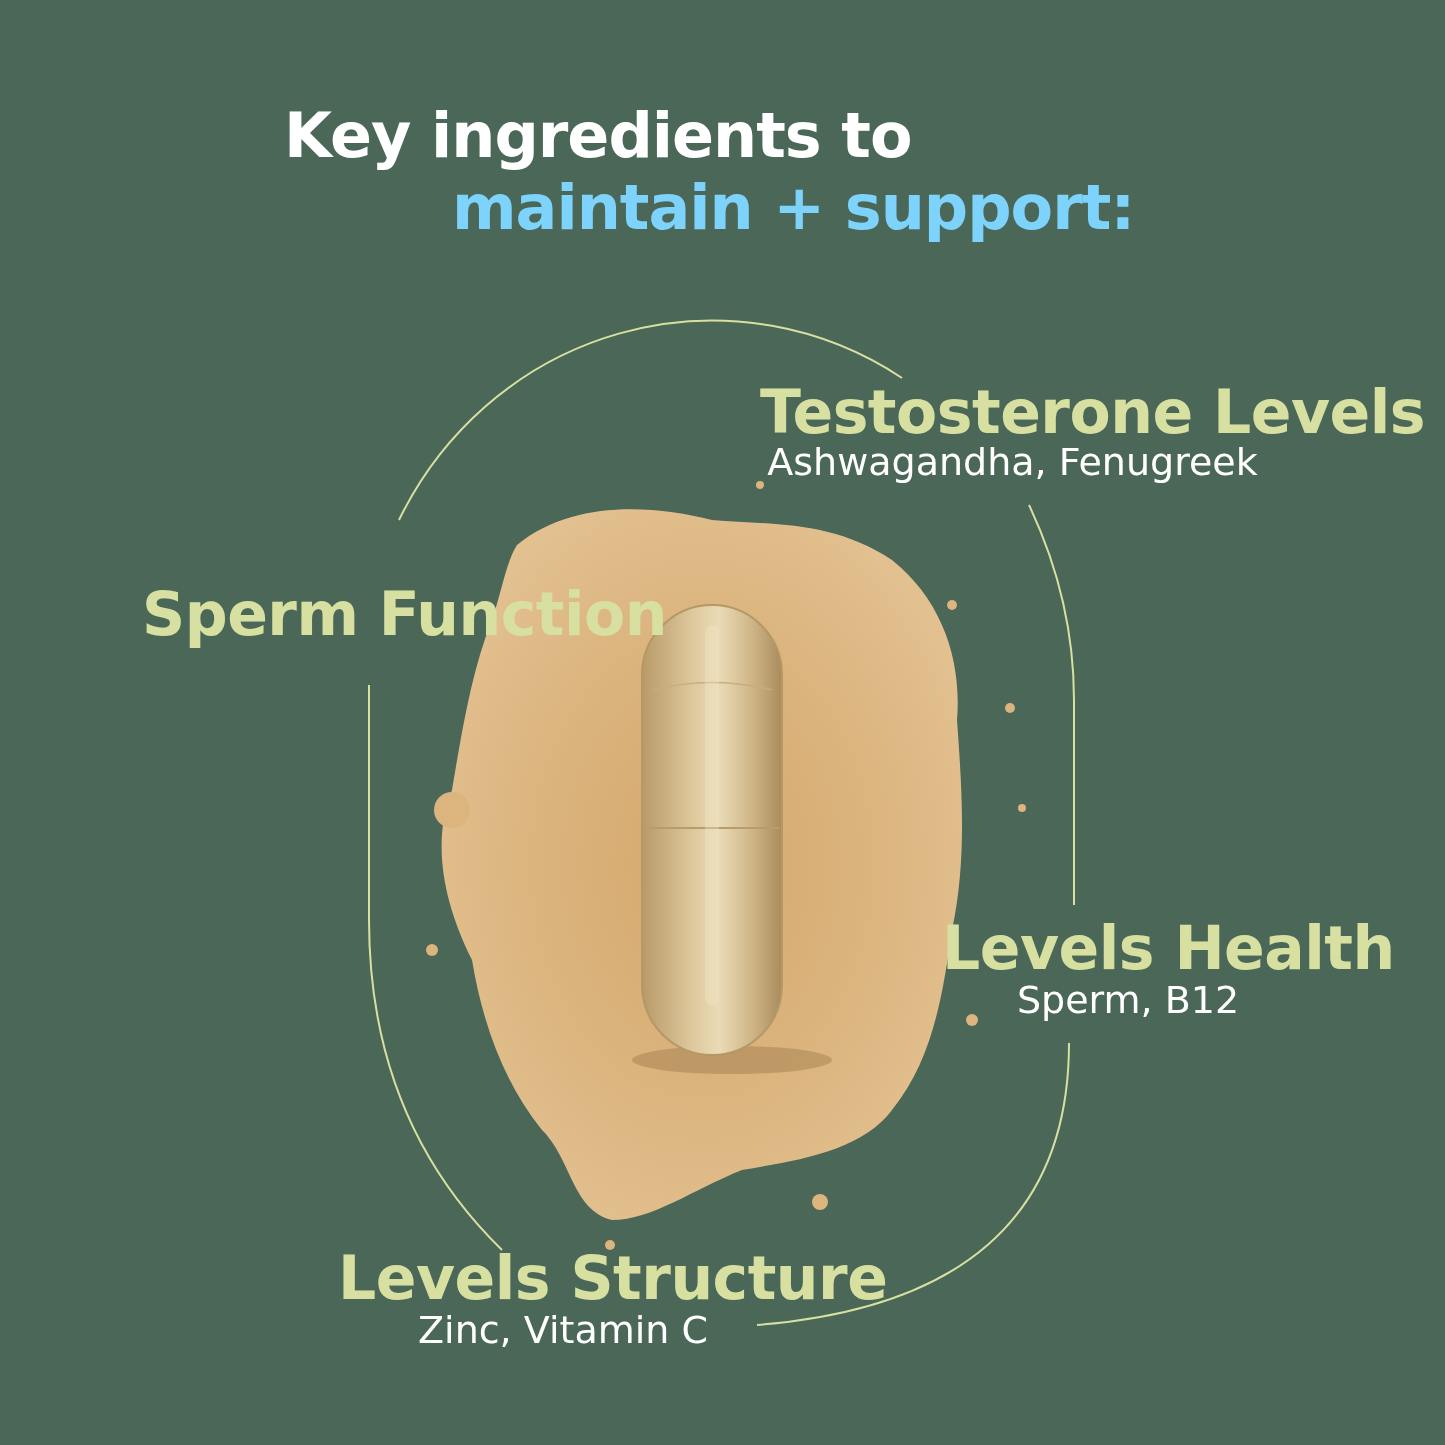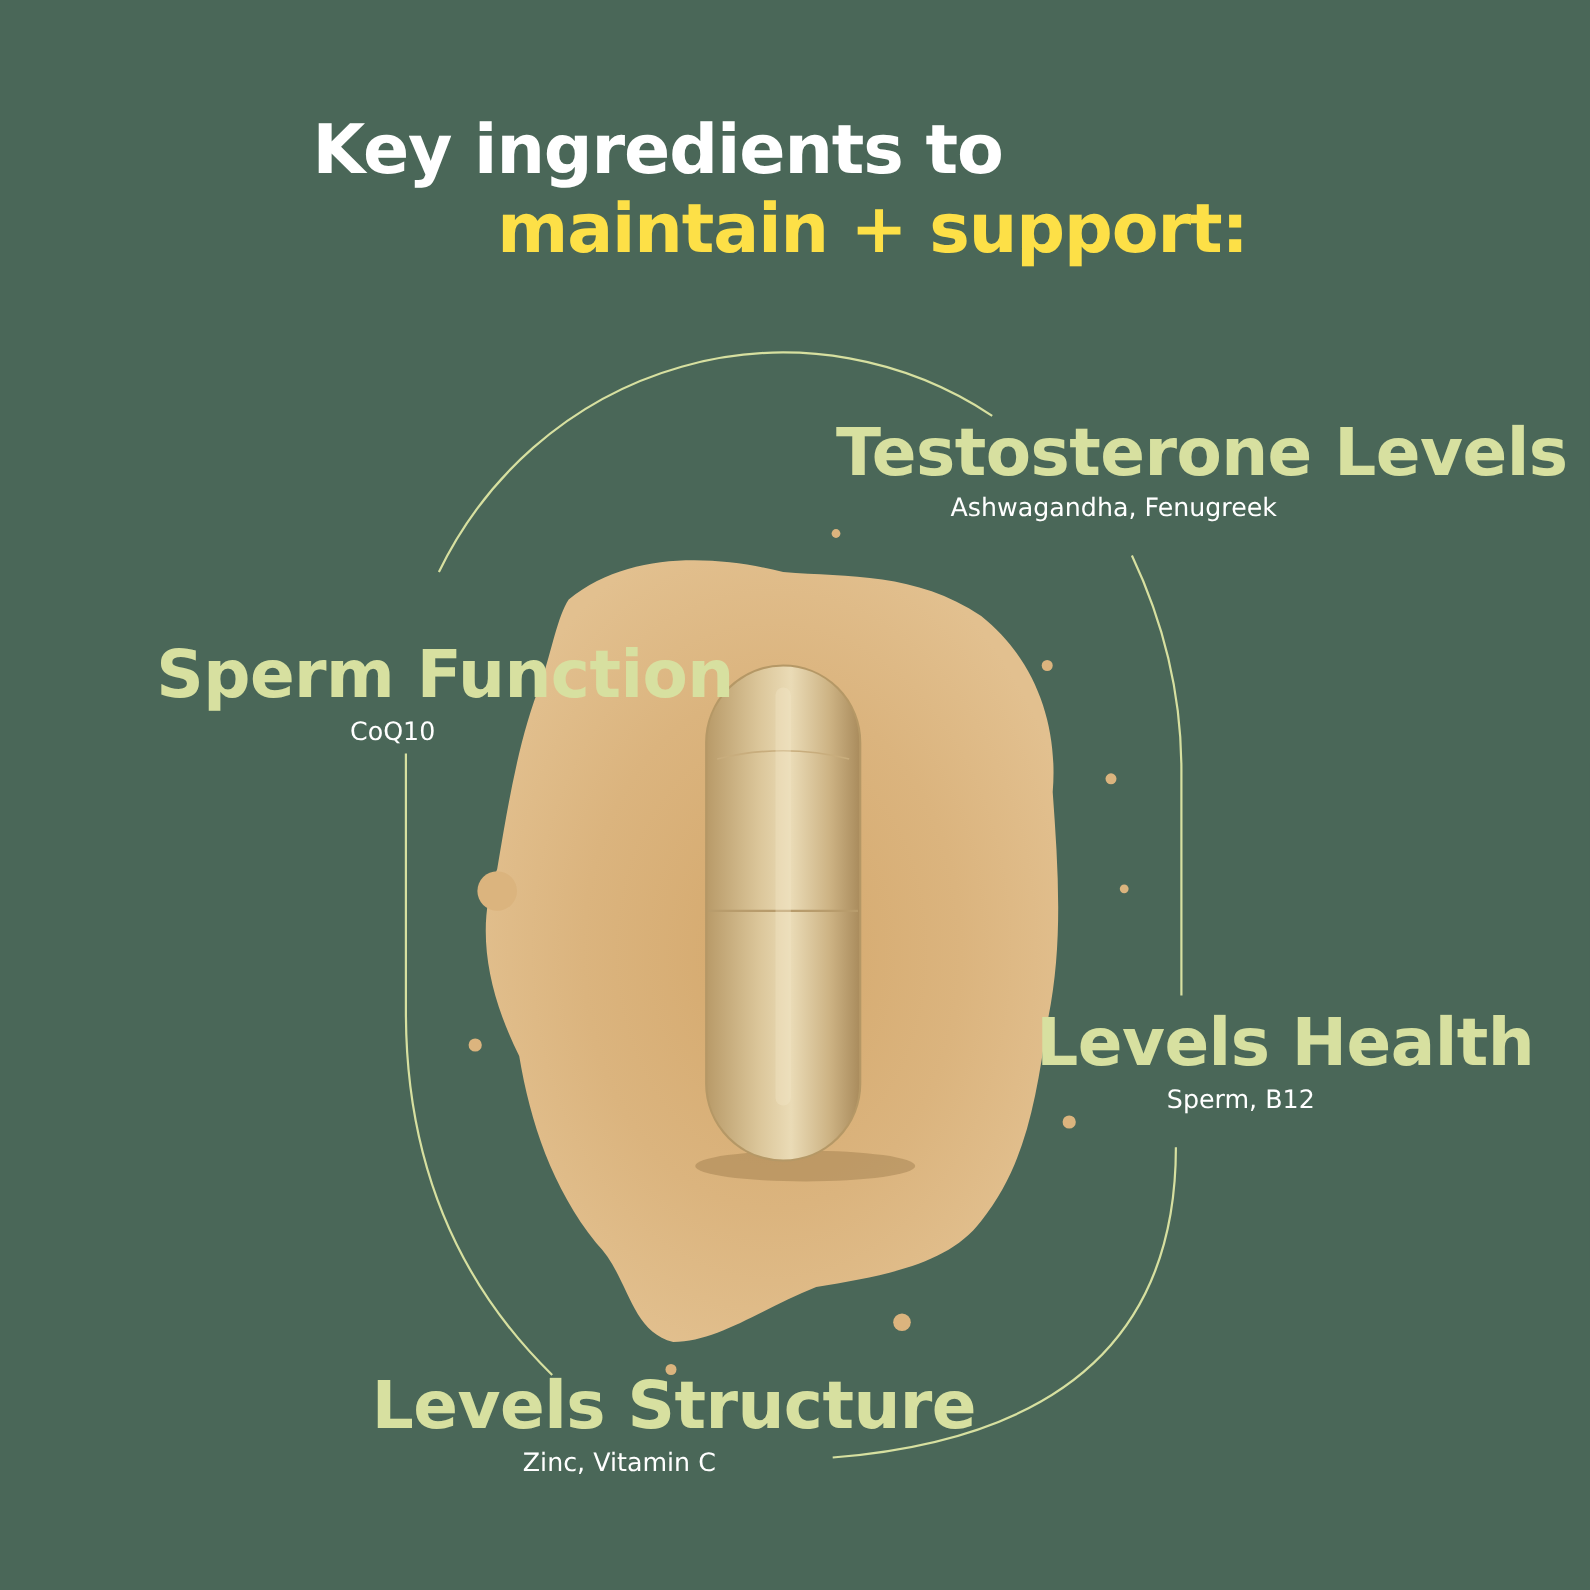--- a/index.html
+++ b/index.html
@@ -8,29 +8,29 @@
       background: #4a6758;
       font-family: "Liberation Sans", sans-serif;
       position: relative;
     }
     .canvas { position: absolute; left: 12px; top: 0; width: 1445px; height: 1097px; }
     .headline {
       position: absolute; margin: 0; font-weight: bold; letter-spacing: -1px;
       font-family: "DejaVu Sans", sans-serif;
     }
     .h1 { left: 272px; top: 100px; font-size: 62px; color: #ffffff; line-height: 72px; }
-    .h2 { left: 440px; top: 172px; font-size: 62px; color: #fde047; line-height: 72px; }
+    .h2 { left: 440px; top: 172px; font-size: 62px; color: #7dd3fc; line-height: 72px; }
     .label { position: absolute; text-align: center; white-space: nowrap; }
     .label .title {
       display: block; font-family: "DejaVu Sans", sans-serif; font-weight: bold;
       color: #d7e0a0; font-size: 60px; line-height: 52px; letter-spacing: -0.5px;
     }
     .label .sub {
       display: block; font-family: "DejaVu Sans", sans-serif;
-      color: #ffffff; font-size: 23px; line-height: 40px; margin-top: 6px;
+      color: #ffffff; font-size: 38px; line-height: 40px; margin-top: 6px;
     }
     svg.deco { position: absolute; left: 0; top: 0; }
   </style>
 </head>
 <body>
 
 <div class="canvas">
 
   <svg class="deco" width="1445" height="1445" viewBox="0 0 1445 1445">
     <defs>
@@ -86,21 +86,20 @@
   <h1 class="headline h1">Key ingredients to</h1>
   <h2 class="headline h2">maintain + support:</h2>
 
   <div class="label" style="left:748px; top:386px; text-align:center; width:505px;">
     <span class="title">Testosterone Levels</span>
     <span class="sub" style="margin-top:4px;">Ashwagandha, Fenugreek</span>
   </div>
 
   <div class="label" style="left:130px; top:548px; width:430px;margin-top:40px;">
     <span class="title">Sperm Function</span>
-    <span class="sub">CoQ10</span>
   </div>
 
   <div class="label" style="left:930px; top:922px; width:372px;">
     <span class="title">Levels Health</span>
     <span class="sub">Sperm, B12</span>
   </div>
 
   <div class="label" style="left:326px; top:1252px; width:450px;">
     <span class="title">Levels Structure</span>
     <span class="sub">Zinc, Vitamin C</span>

